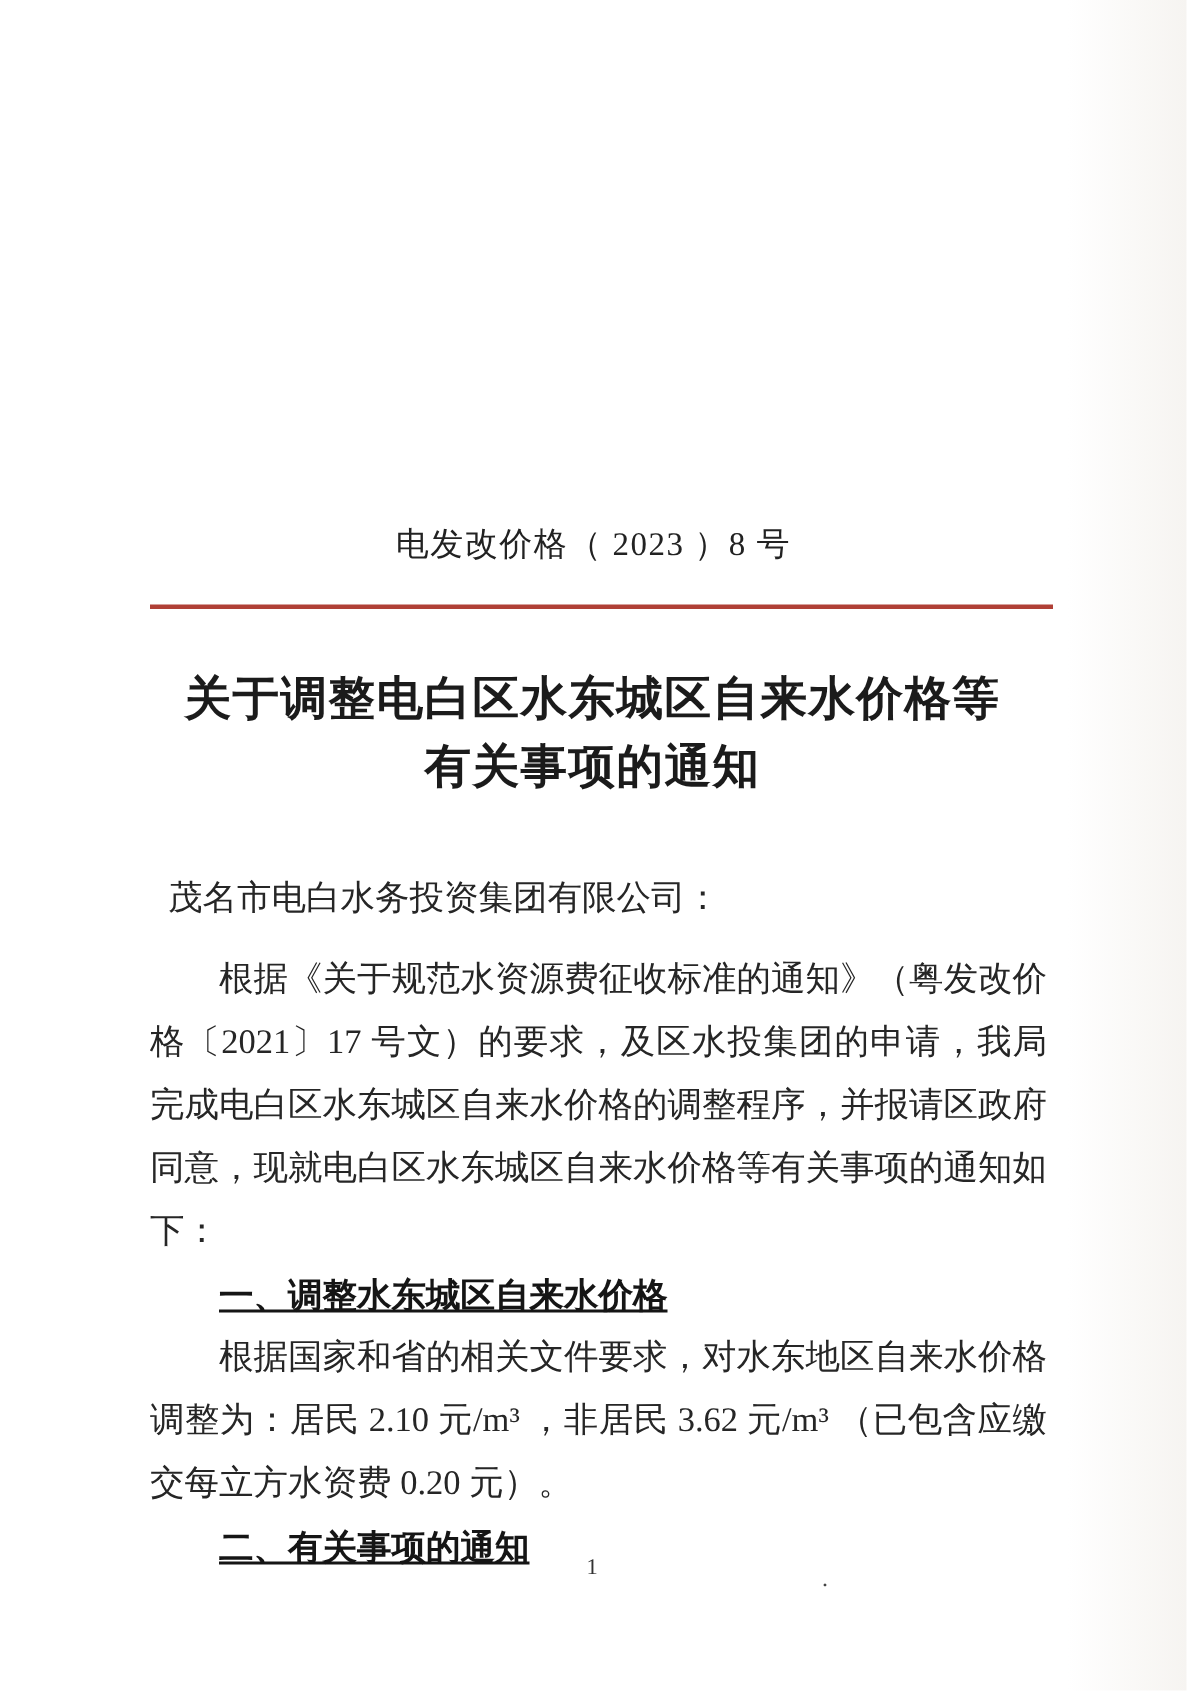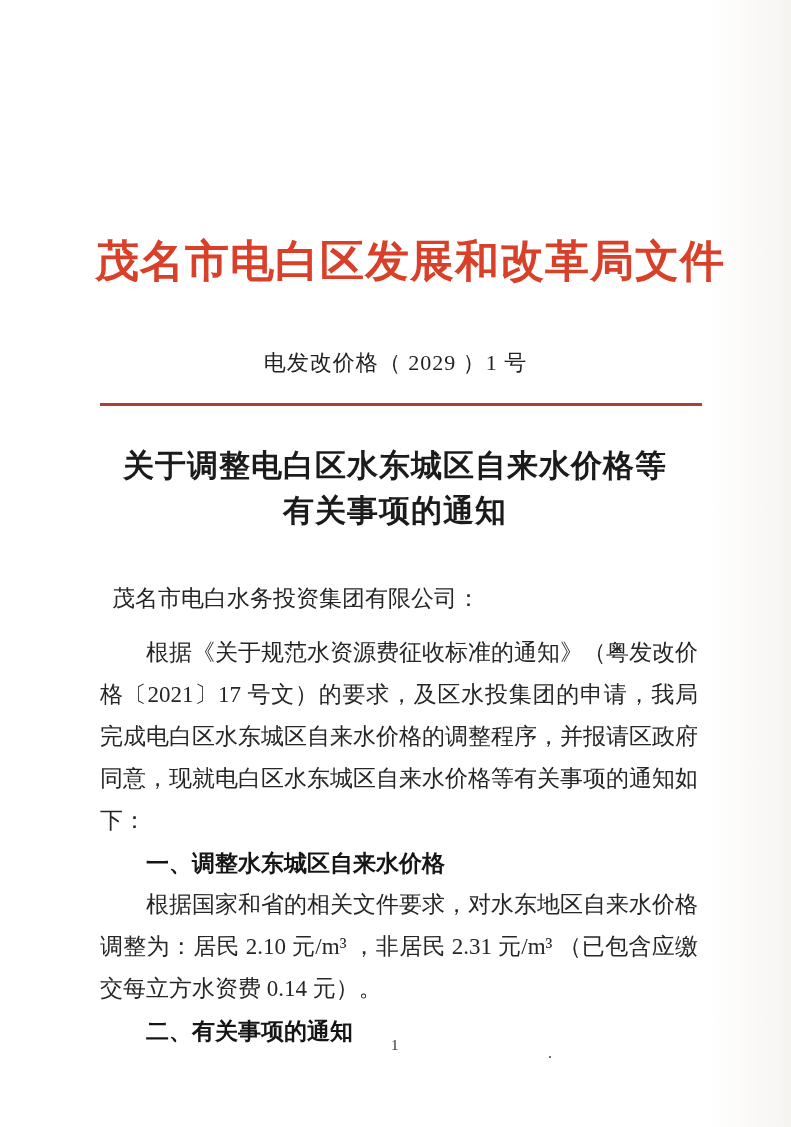--- a/index.html
+++ b/index.html
@@ -69,55 +69,55 @@
     color: #262626;
   }
   .para { text-indent: 2em; margin: 0; }
   .salutation { text-indent: 0; margin: 12px; }
   .section-heading {
     text-indent: 2em;
     margin: 0;
     font-family: "Liberation Sans", "DejaVu Sans", sans-serif;
     font-weight: 700;
     color: #151515;
+    text-decoration: underline;
   }
   .footer-page-number {
     position: absolute;
     top: 1037px; left: 391px;
     font-size: 15px;
     color: #333;
   }
   .footer-dot {
     position: absolute;
     top: 1044px; left: 548px;
     font-size: 16px;
     color: #444;
   }
 </style>
 </head>
 <body>
 
 <div class="page">
 
-  <div class="agency-title">茂名市电白区发展和改革局文件</div>
 
-  <div class="doc-number">电发改价格（ 2029 ）1 号</div>
+  <div class="doc-number">电发改价格（ 2023 ）8 号</div>
 
   <div class="red-rule"></div>
 
   <div class="notice-title">
     <div>关于调整电白区水东城区自来水价格等</div>
     <div>有关事项的通知</div>
   </div>
 
   <div class="body-text">
     <p class="salutation">茂名市电白水务投资集团有限公司：</p>
     <p class="para">根据《关于规范水资源费征收标准的通知》（粤发改价格〔2021〕17 号文）的要求，及区水投集团的申请，我局完成电白区水东城区自来水价格的调整程序，并报请区政府同意，现就电白区水东城区自来水价格等有关事项的通知如下：</p>
     <p class="section-heading">一、调整水东城区自来水价格</p>
-    <p class="para">根据国家和省的相关文件要求，对水东地区自来水价格调整为：居民 2.10 元/m³ ，非居民 2.31 元/m³ （已包含应缴交每立方水资费 0.14 元）。</p>
+    <p class="para">根据国家和省的相关文件要求，对水东地区自来水价格调整为：居民 2.10 元/m³ ，非居民 3.62 元/m³ （已包含应缴交每立方水资费 0.20 元）。</p>
     <p class="section-heading">二、有关事项的通知</p>
   </div>
 
   <div class="footer-page-number">1</div>
 
   <div class="footer-dot">.</div>
 
 </div>
 
 </body></html>

